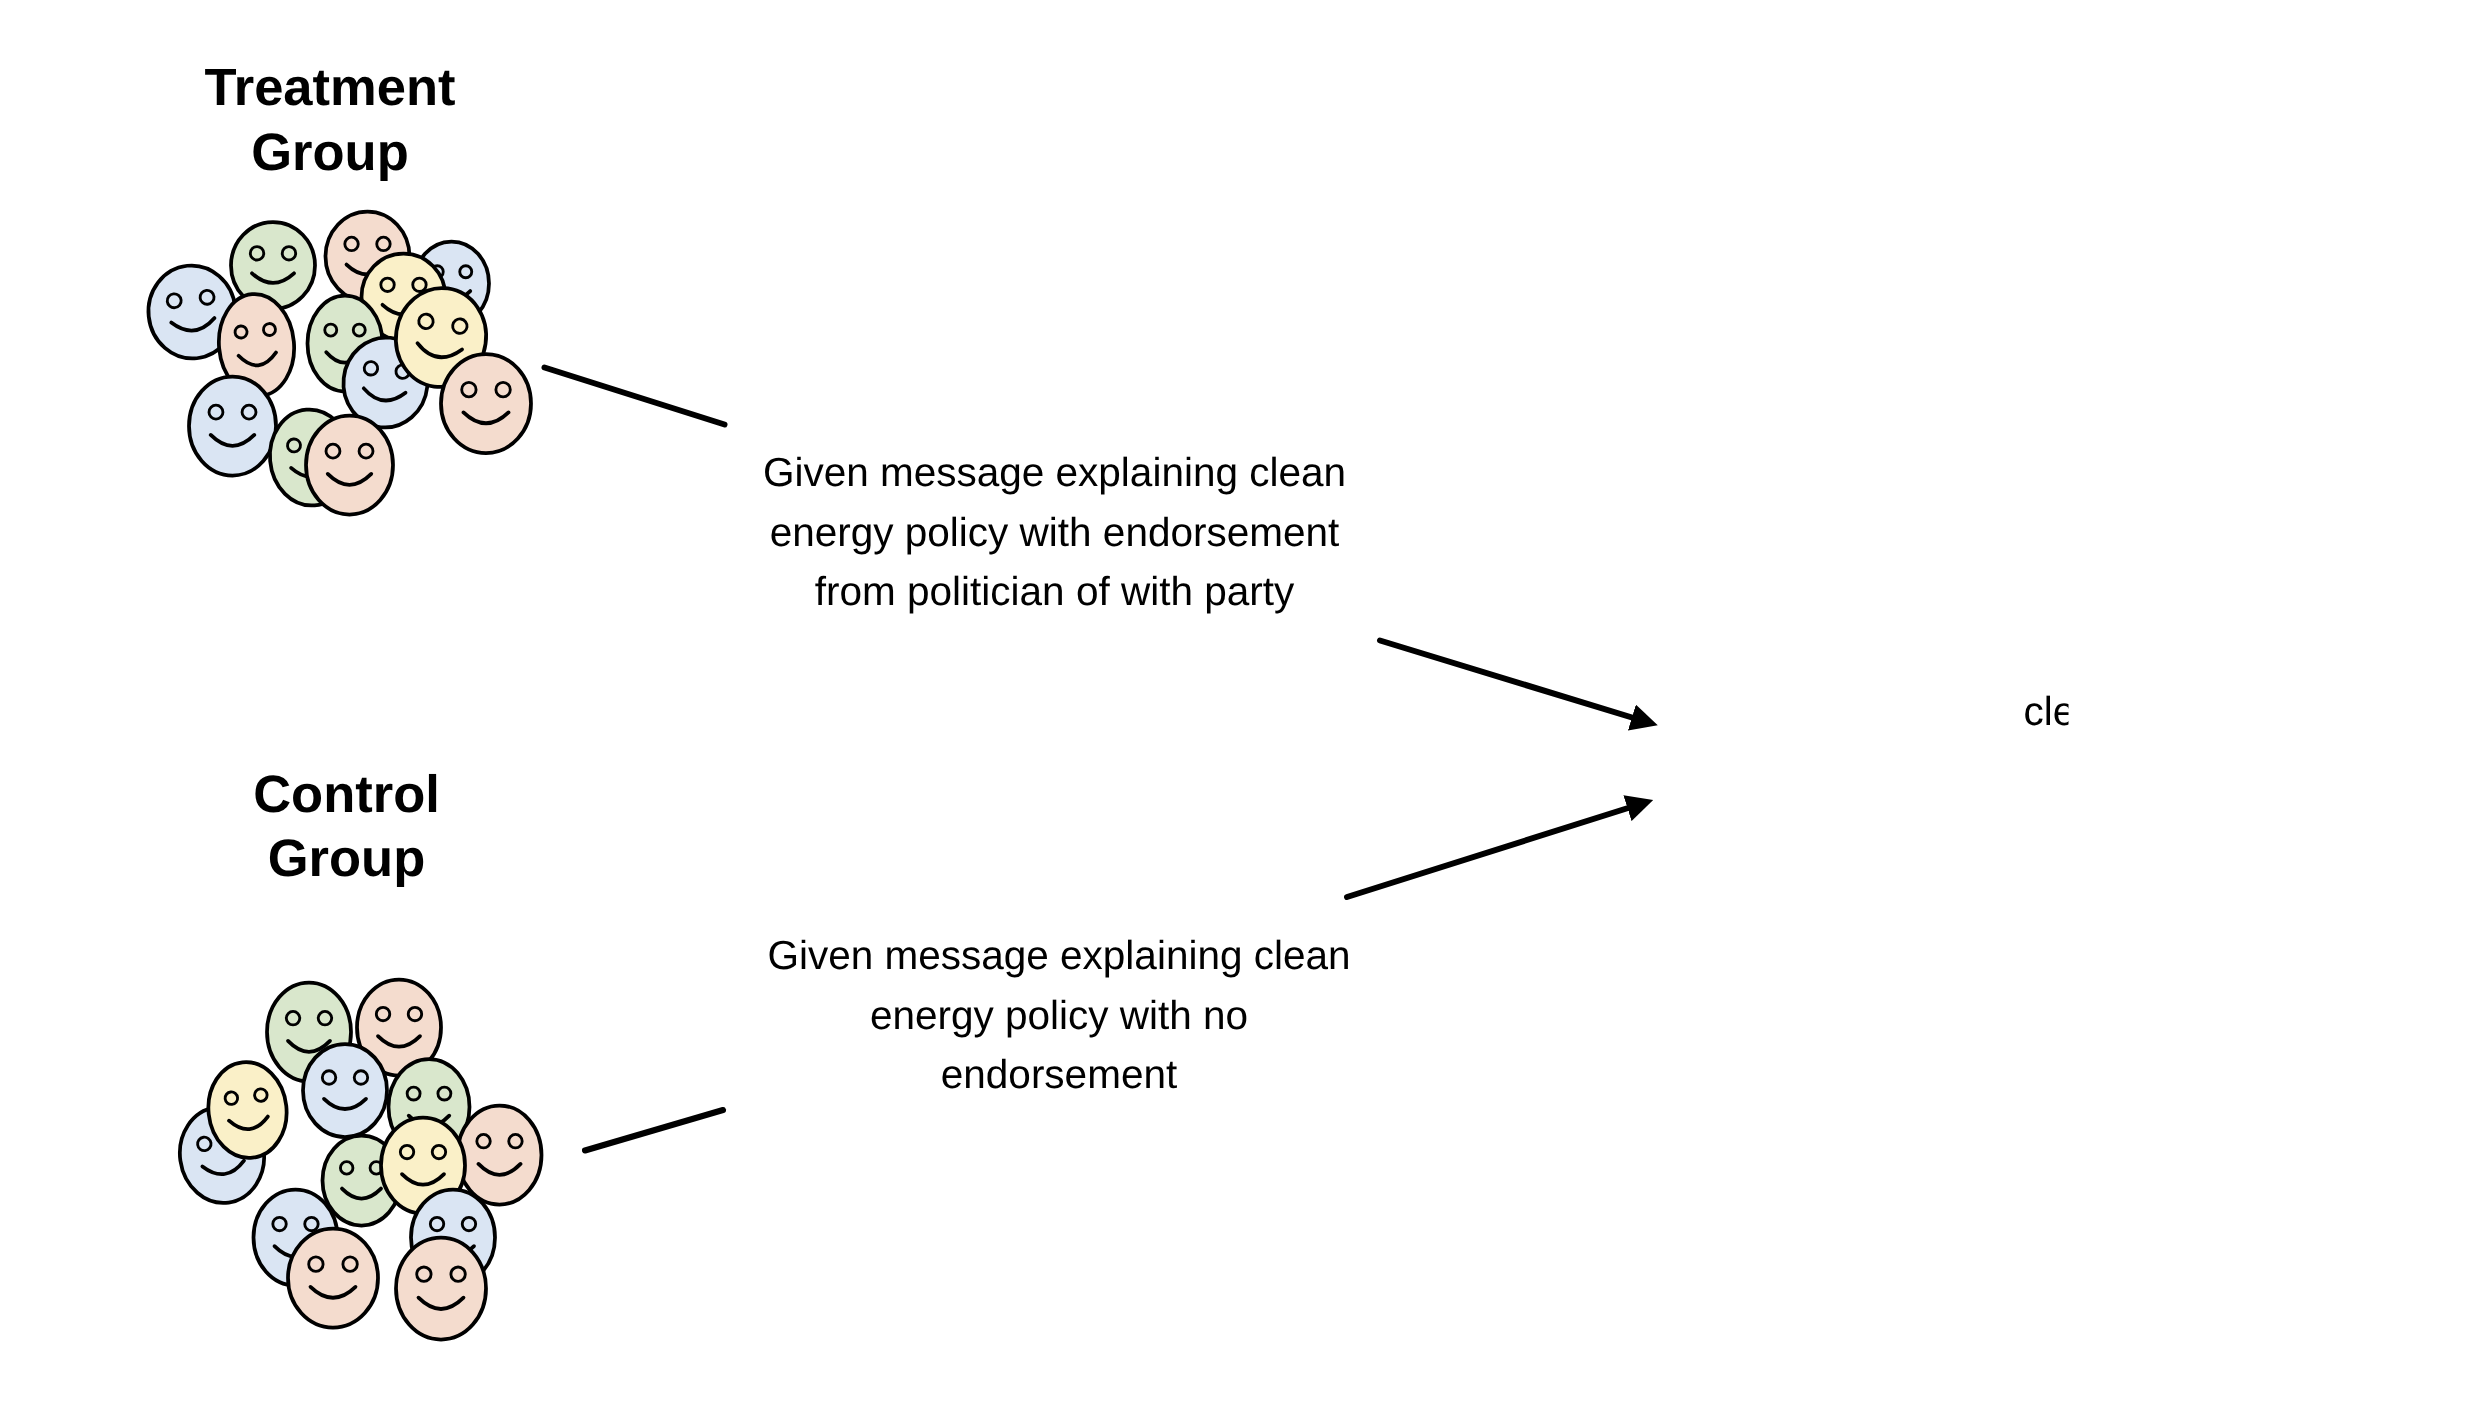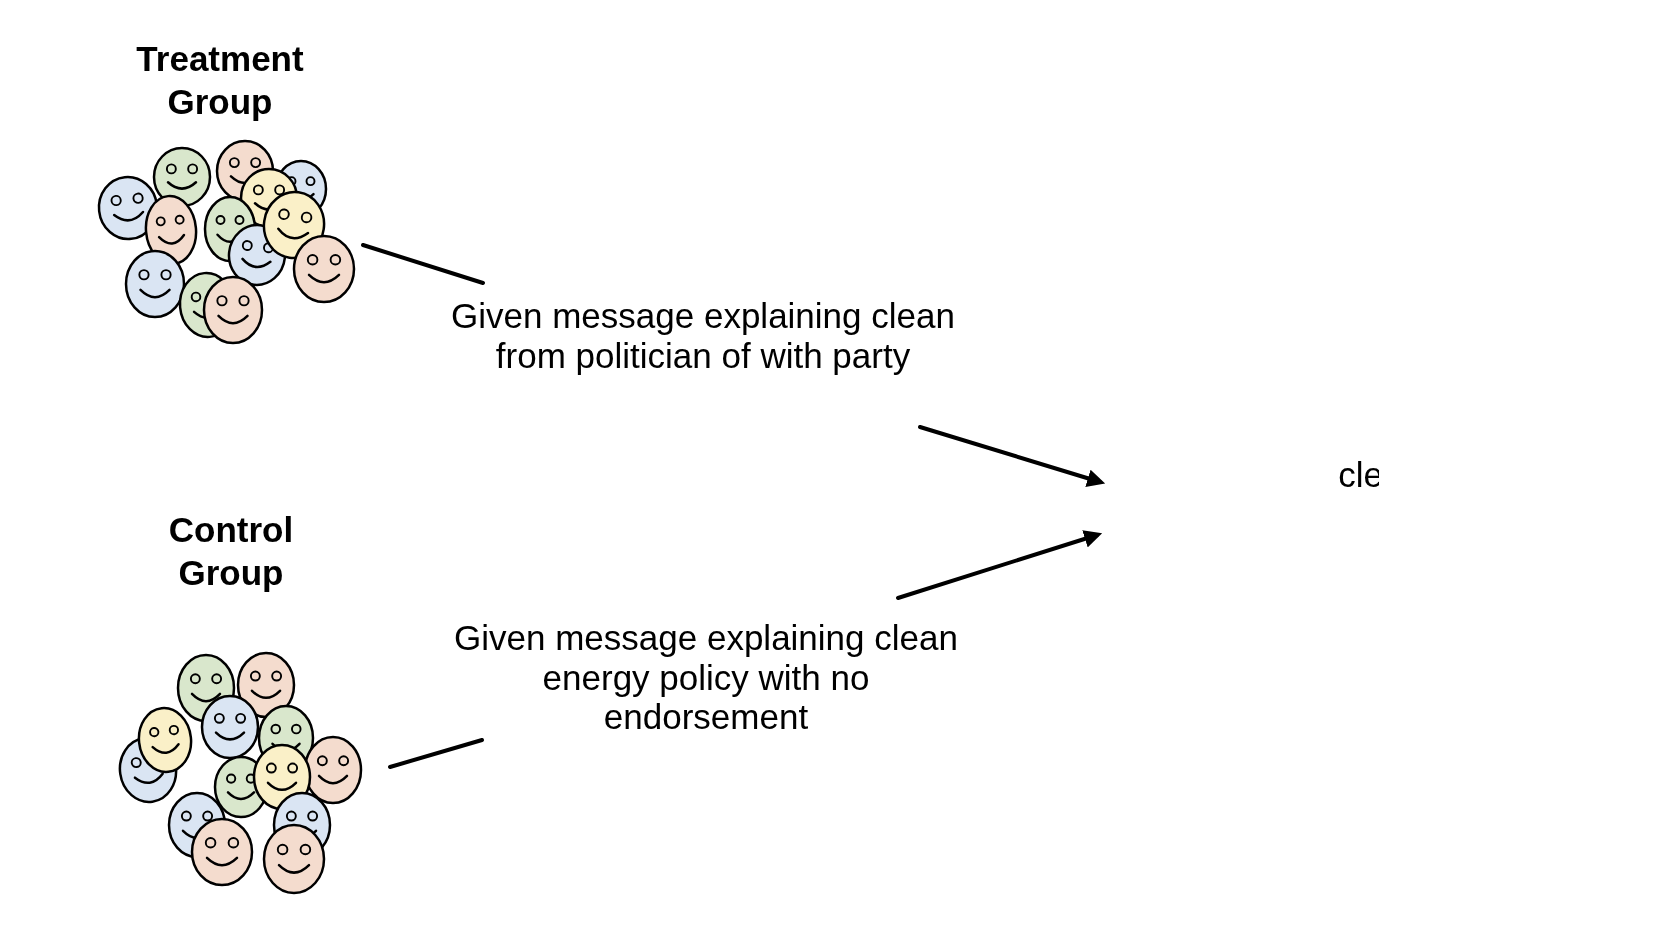--- a/index.html
+++ b/index.html
@@ -7,21 +7,21 @@
     position:relative;
     width:1379px;height:934px;
     background:#ffffff;
     overflow:hidden;
     font-family:"Liberation Sans", sans-serif;
     color:#000000;
   }
   .canvas svg{position:absolute;left:0;top:0;}
   .txt{position:absolute;text-align:center;white-space:nowrap;}
   .title{font-weight:700;font-size:35px;line-height:43px;}
-  .msg{font-size:35px;line-height:39.5px;}
+  .msg{font-size:27px;line-height:39.5px;}
   #treatment-title{left:60px;top:37px;width:320px;}
   #control-title{left:71px;top:508px;width:320px;}
   #treatment-msg{left:443px;top:296px;width:520px;}
   #control-msg{left:446px;top:618px;width:520px;}
   #outcome-msg{left:1125px;top:455px;width:520px;}
 </style>
 </head>
 <body>
 
 <div class="canvas">
@@ -203,20 +203,21 @@
     <div>Group</div>
   </div>
 
   <div class="txt title" id="control-title">
     <div>Control</div>
     <div>Group</div>
   </div>
 
   <div class="txt msg" id="treatment-msg">
     <div>Given message explaining clean</div>
+    <div>energy policy with endorsement</div>
     <div>from politician of with party</div>
   </div>
 
   <div class="txt msg" id="control-msg">
     <div>Given message explaining clean</div>
     <div>energy policy with no</div>
     <div>endorsement</div>
   </div>
 
   <div class="txt msg" id="outcome-msg">

